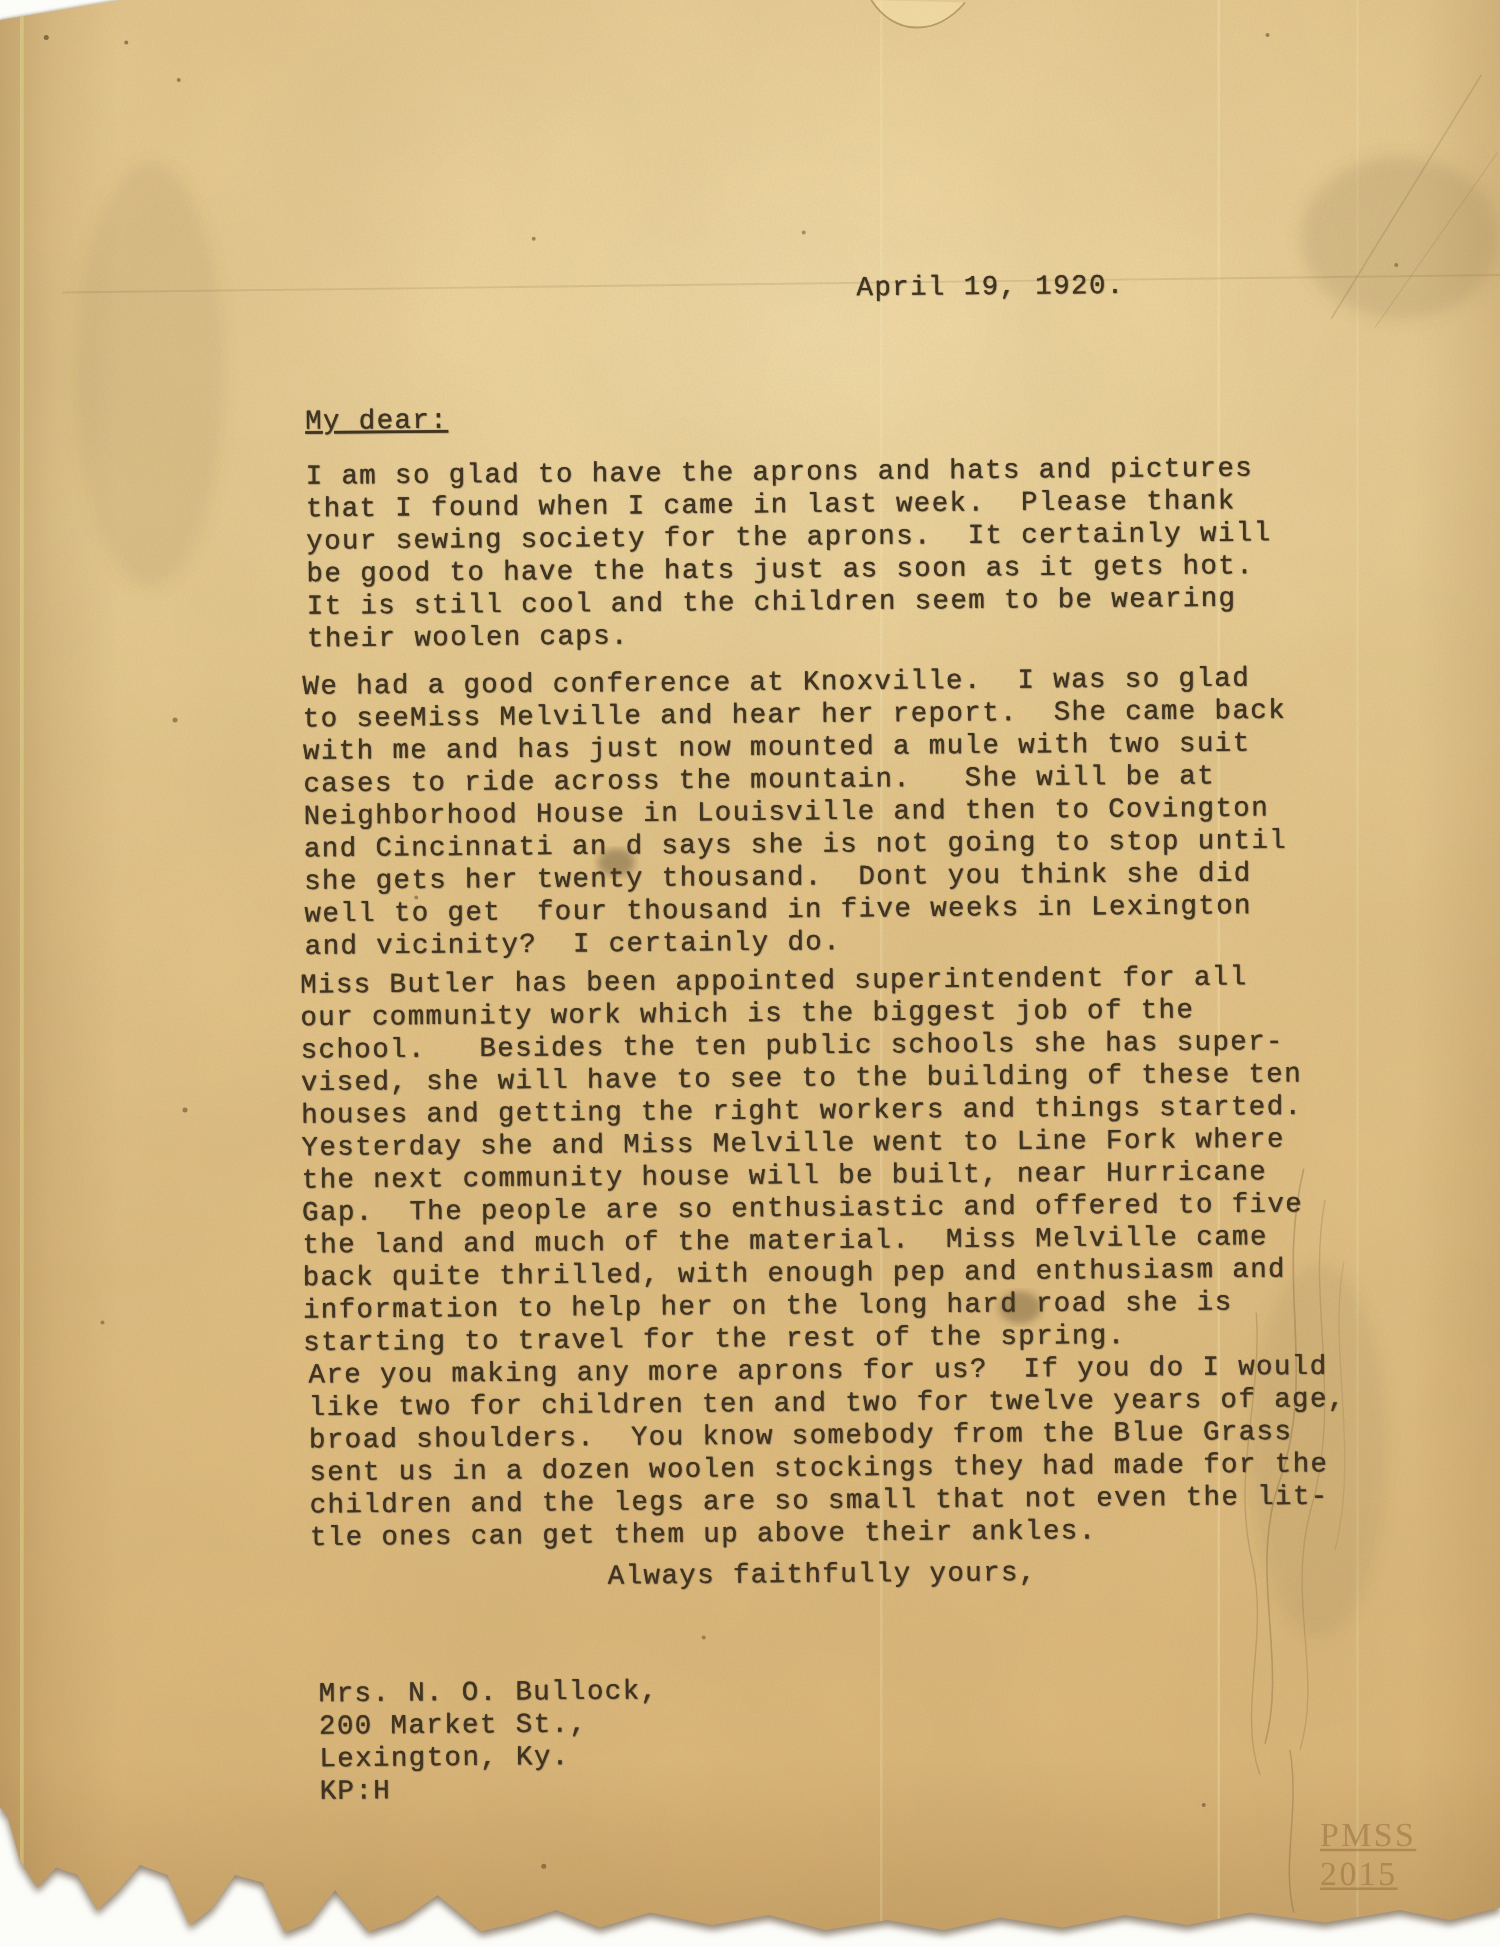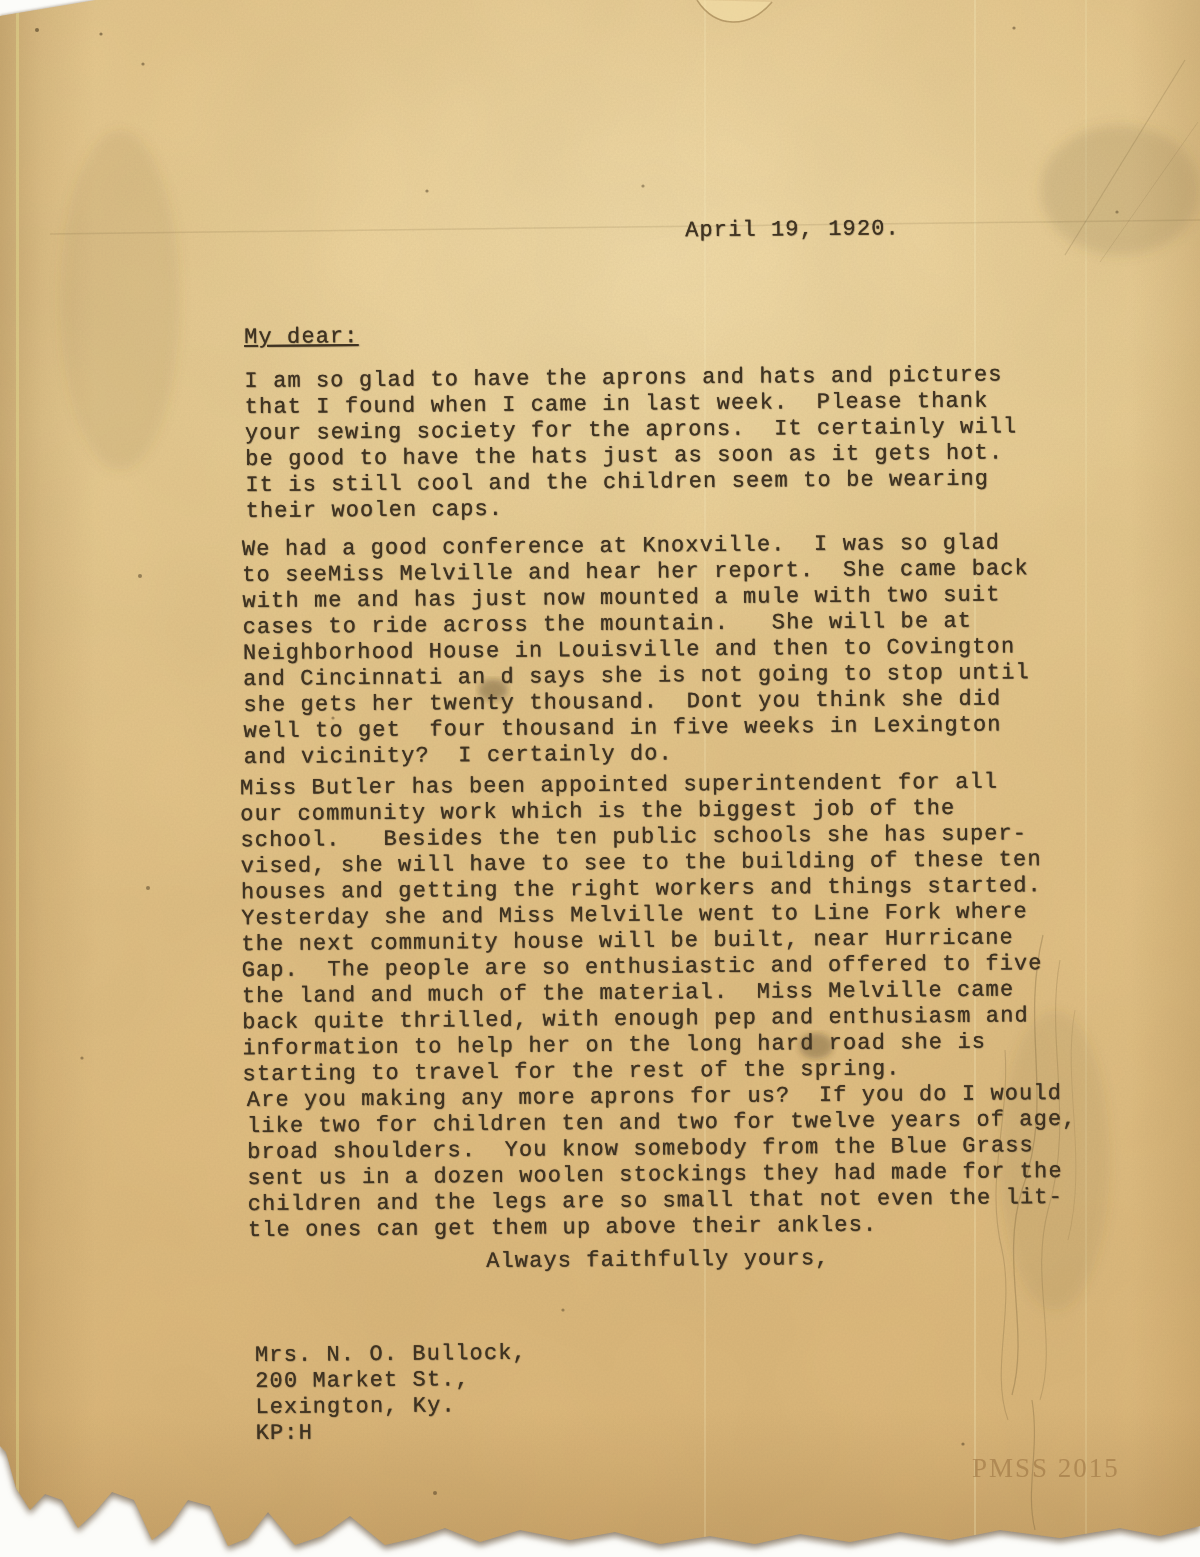--- a/index.html
+++ b/index.html
@@ -67,27 +67,28 @@
   .date       { left: 690px; top: 219px; }
   .salutation { left: 248px; top: 322px; text-decoration: underline; }
   .para-1     { left: 248px; top: 366px; }
   .para-2     { left: 244px; top: 534px; }
   .para-3     { left: 240px; top: 773px; }
   .para-4     { left: 244px; top: 1085px; }
   .closing    { left: 482px; top: 1248px; }
   .address    { left: 250px; top: 1340px; }
   .watermark {
     position: absolute;
-    left: 972px;
+    left: 1056px;
     top: 1453px;
     font-family: "Liberation Serif", "DejaVu Serif", serif;
     font-size: 27px;
     letter-spacing: 2px;
     color: rgba(152,112,62,0.55);
     text-shadow: none;
+    text-decoration: underline;
   }
 </style>
 </head>
 <body>
 
 <div class="scan">
   <div class="paper-wrap">
     <div class="paper">
 
       <svg class="texture" width="1200" height="1557">

